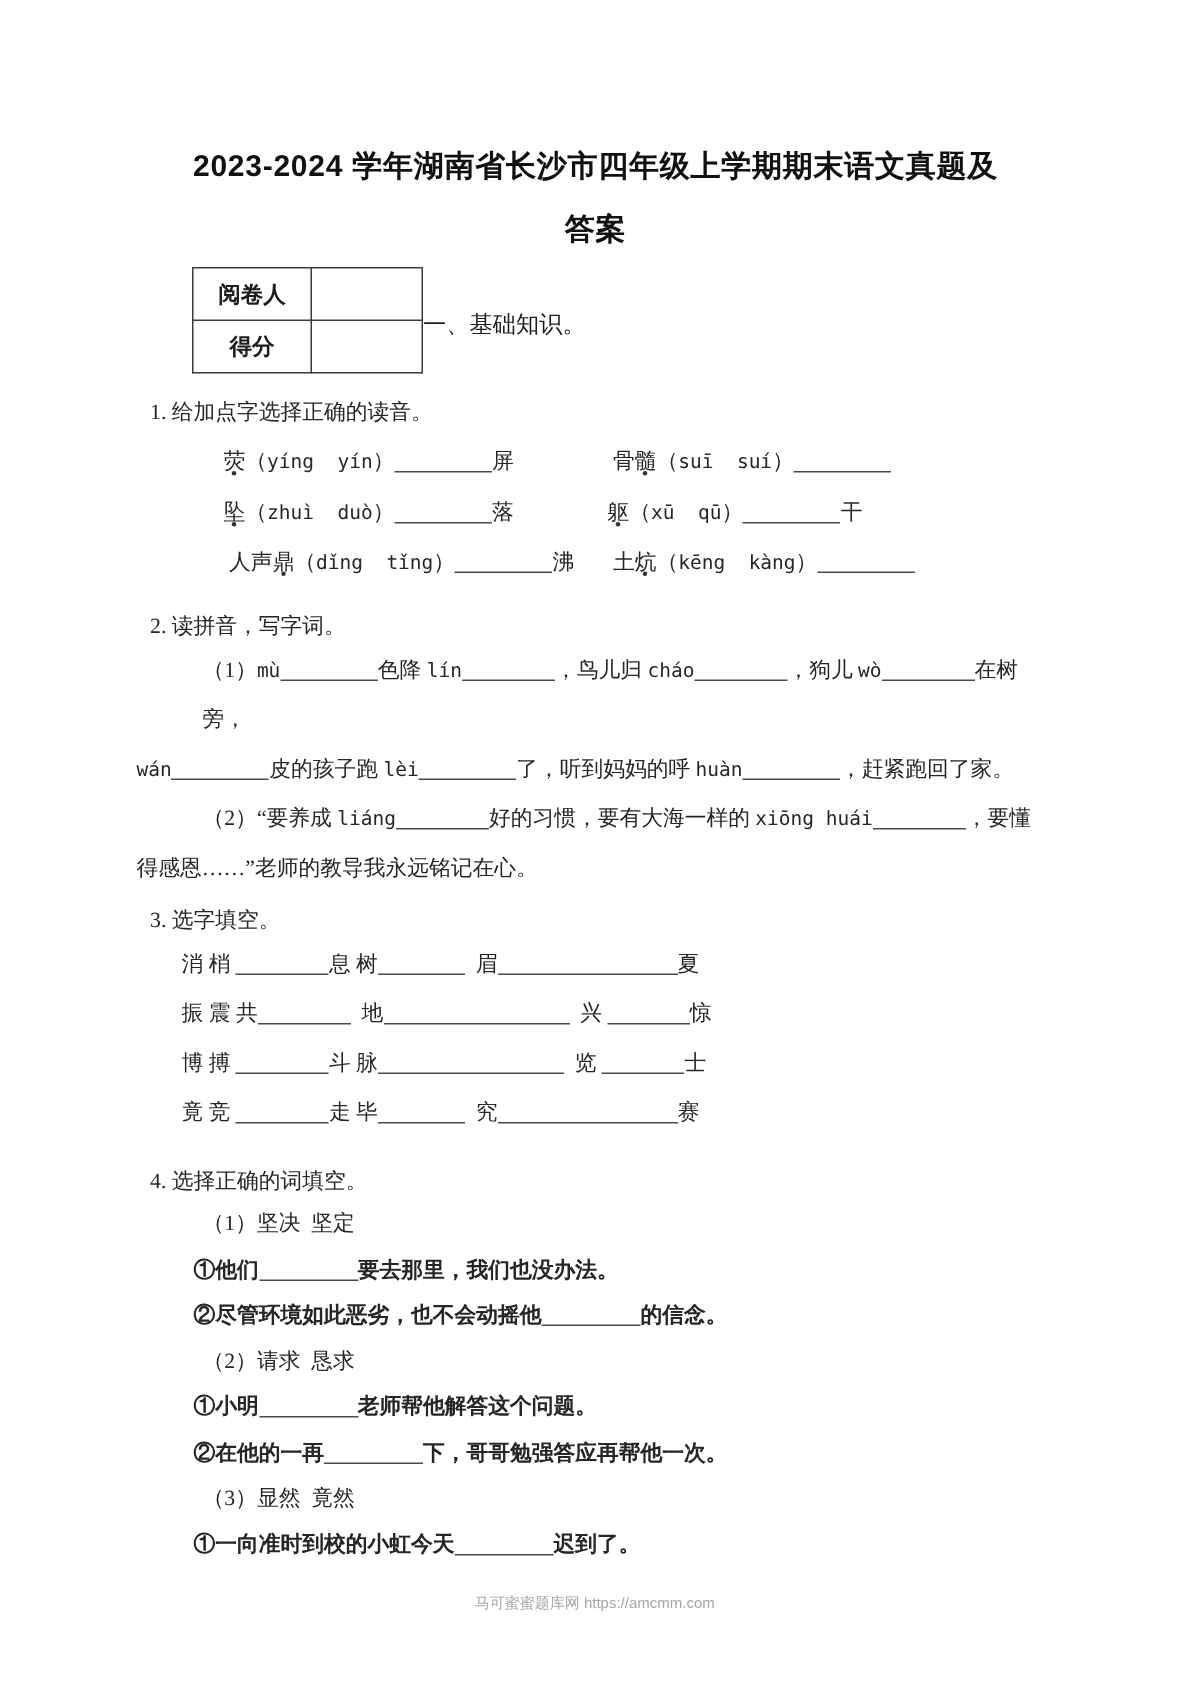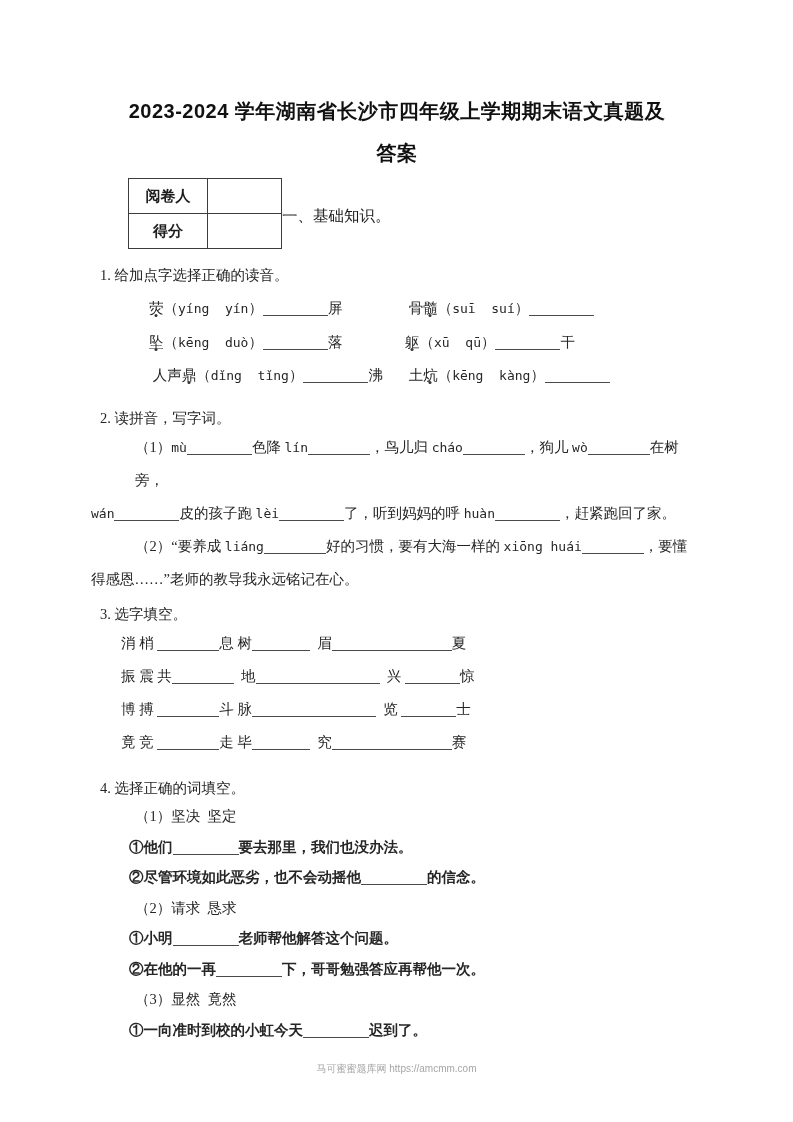--- a/index.html
+++ b/index.html
@@ -106,21 +106,21 @@
       </tbody>
     </table>
     <div class="section-heading">一、基础知识。</div>
   </div>
 
   <div class="q q1">
     <div class="stem">1. 给加点字选择正确的读音。</div>
     <div class="q1-grid">
       <div class="cell"><span class="dotted">荧</span><span>（</span><span class="latin">yíng  yín</span><span>）</span><span class="blank" style="width: 65px;"></span><span>屏</span></div>
       <div class="cell"><span> 骨</span><span class="dotted">髓</span><span>（</span><span class="latin">suī  suí</span><span>）</span><span class="blank" style="width: 65px;"></span></div>
-      <div class="cell"><span class="dotted">坠</span><span>（</span><span class="latin">kēng  duò</span><span>）</span><span class="blank" style="width: 65px;"></span><span>落</span></div>
+      <div class="cell"><span class="dotted">坠</span><span>（</span><span class="latin">zhuì  duò</span><span>）</span><span class="blank" style="width: 65px;"></span><span>落</span></div>
       <div class="cell"><span class="dotted">躯</span><span>（</span><span class="latin">xū  qū</span><span>）</span><span class="blank" style="width: 65px;"></span><span>干</span></div>
       <div class="cell"><span> 人声</span><span class="dotted">鼎</span><span>（</span><span class="latin">dǐng  tǐng</span><span>）</span><span class="blank" style="width: 65px;"></span><span>沸</span></div>
       <div class="cell"><span> 土</span><span class="dotted">炕</span><span>（</span><span class="latin">kēng  kàng</span><span>）</span><span class="blank" style="width: 65px;"></span></div>
     </div>
   </div>
 
   <div class="q q2">
     <div class="stem">2. 读拼音，写字词。</div>
     <div class="line ind-a"><span>（1）</span><span class="latin">mù</span><span class="blank" style="width: 65px;"></span><span>色降 </span><span class="latin">lín</span><span class="blank" style="width: 62px;"></span><span>，鸟儿归 </span><span class="latin">cháo</span><span class="blank" style="width: 62px;"></span><span>，狗儿 </span><span class="latin">wò</span><span class="blank" style="width: 62px;"></span><span>在树旁，</span></div>
     <div class="line"><span class="latin">wán</span><span class="blank" style="width: 65px;"></span><span>皮的孩子跑 </span><span class="latin">lèi</span><span class="blank" style="width: 65px;"></span><span>了，听到妈妈的呼 </span><span class="latin">huàn</span><span class="blank" style="width: 65px;"></span><span>，赶紧跑回了家。</span></div>

